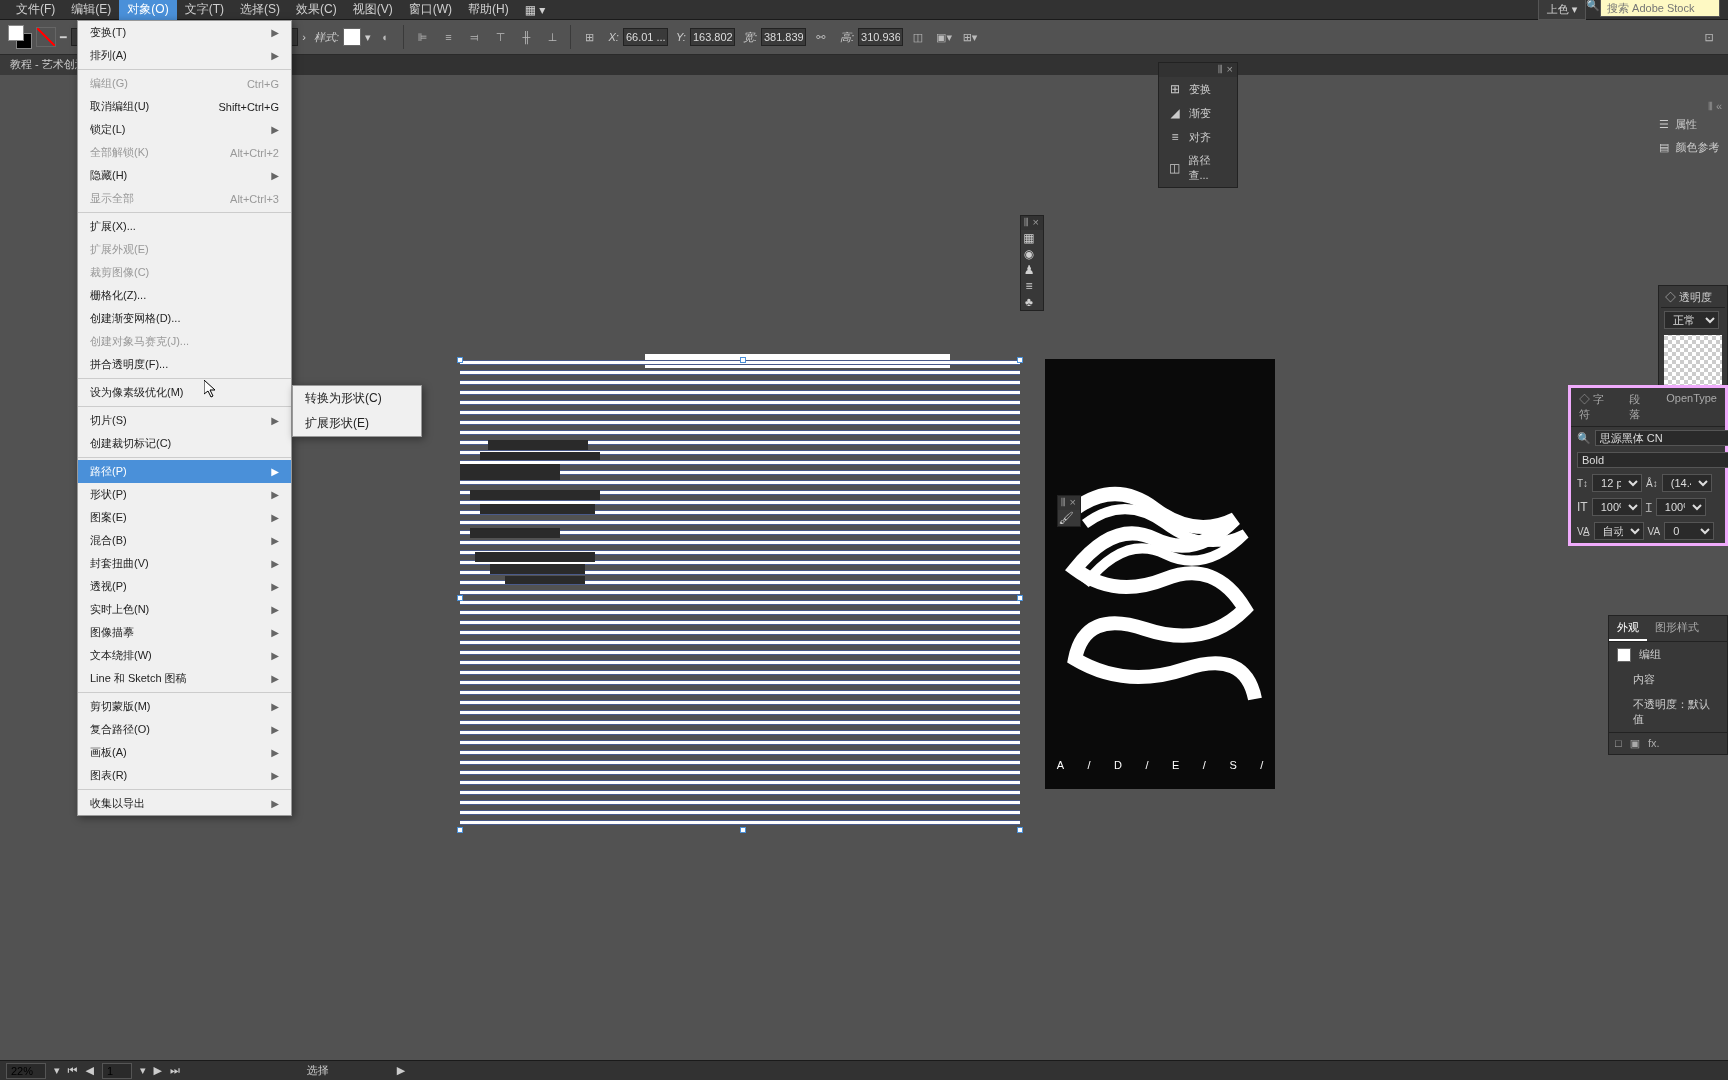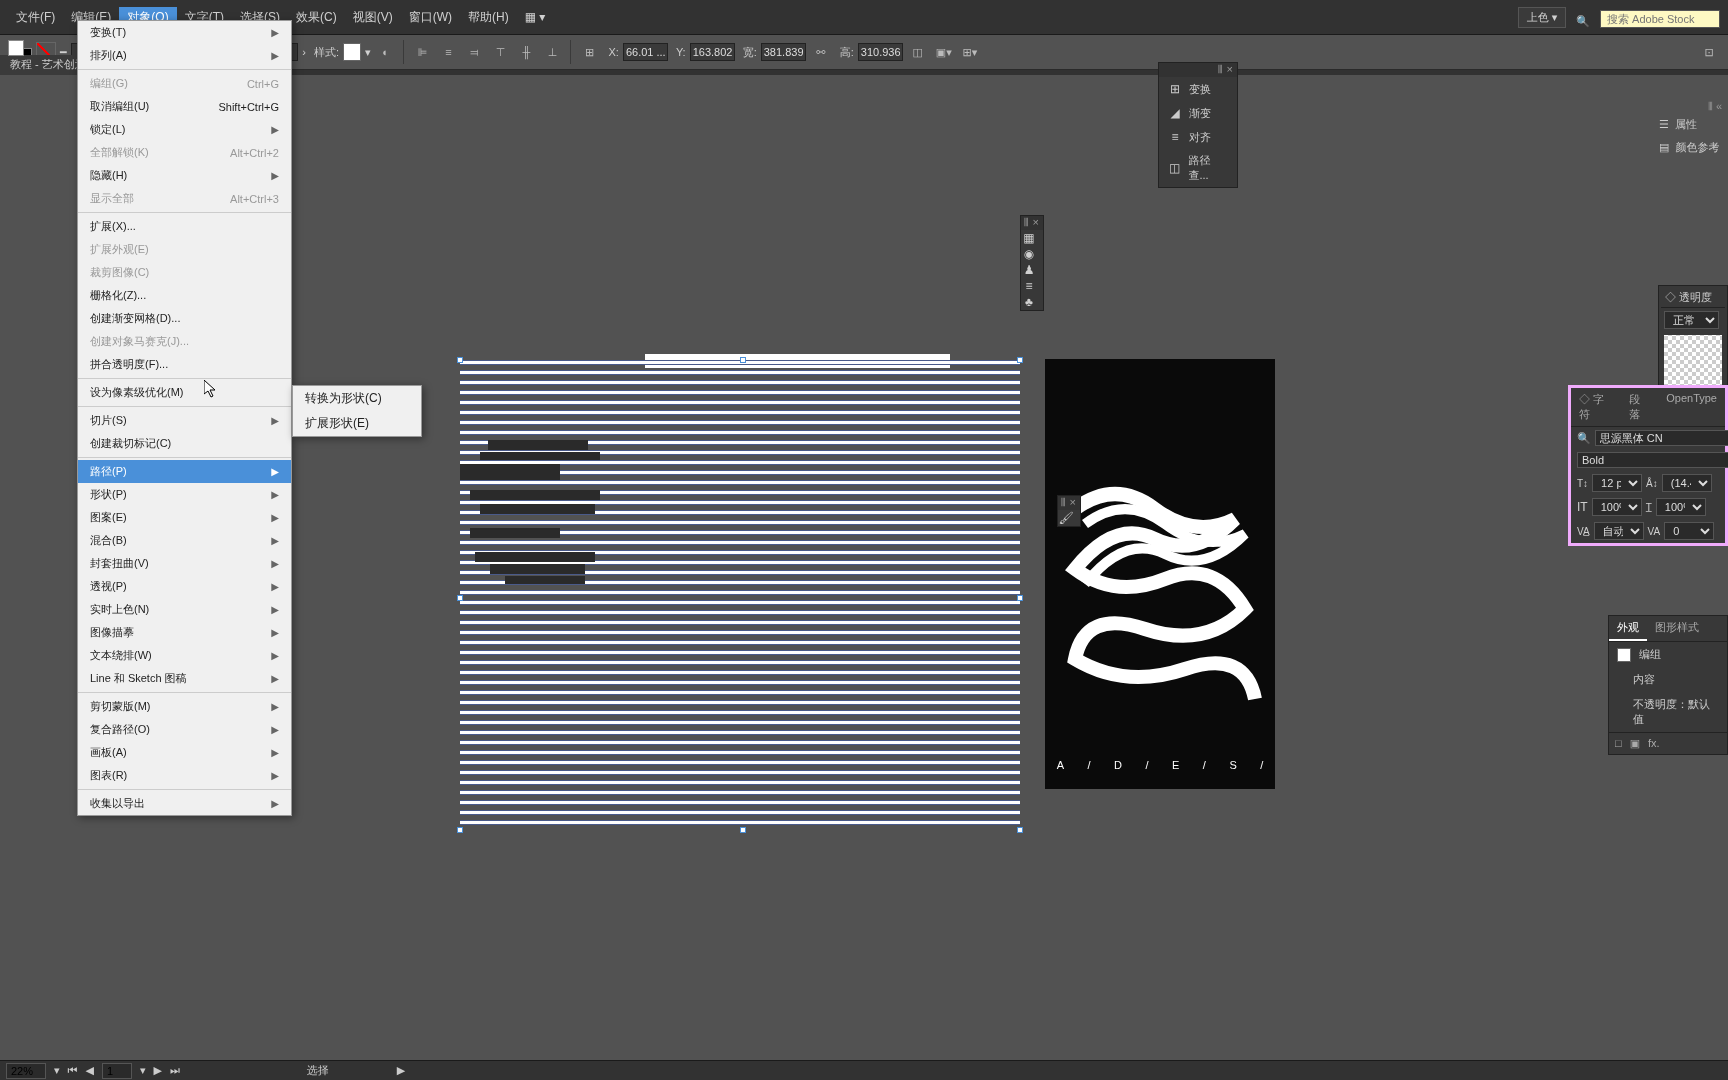--- a/index.html
+++ b/index.html
@@ -1,33 +1,33 @@
 <!DOCTYPE html>
 <html><head>
 <meta charset="utf-8">
 <style>
 * { margin: 0; padding: 0; box-sizing: border-box; font-family: "Microsoft YaHei", sans-serif; font-size: 11px; }
 body { background: #323232; color: #d0d0d0; overflow: hidden; width: 1728px; height: 1080px; position: relative; }
 
-.menubar { height: 35px; background: #323232; display: flex; align-items: center; padding: 0 8px; border-bottom: 1px solid #1a1a1a; }
+.menubar { height: 20px; background: #323232; display: flex; align-items: center; padding: 0 8px; border-bottom: 1px solid #1a1a1a; }
 .menu-item { padding: 2px 8px; font-size: 12px; cursor: default; }
 .menu-item.active { background: #4a90d9; color: #fff; }
 .menu-spacer { flex: 1; }
-.menu-right { display: flex; align-items: flex-end; gap: 10px; }
+.menu-right { display: flex; align-items: flex-start; }
 .dropdown-btn { background: #3a3a3a; padding: 2px 8px; border: 1px solid #555; font-size: 11px; }
 .search-stock { background: #fef9c3; border: 1px solid #555; padding: 2px 6px; color: #888; width: 120px; }
 
 .control-bar { height: 35px; background: #525252; display: flex; align-items: center; padding: 0 8px; gap: 4px; border-bottom: 1px solid #2a2a2a; }
 .swatch-pair { display: flex; position: relative; width: 24px; height: 24px; }
 .swatch-fg { width: 16px; height: 16px; background: #fff; border: 1px solid #888; position: absolute; top: 0; left: 0; z-index: 2; }
 .swatch-bg { width: 16px; height: 16px; background: #000; border: 1px solid #888; position: absolute; bottom: 0; right: 0; }
 .no-fill { width: 20px; height: 20px; background: linear-gradient(45deg, transparent 45%, red 45%, red 55%, transparent 55%); border: 1px solid #666; }
 .stroke-field { width: 60px; background: #3a3a3a; border: 1px solid #222; padding: 2px; }
 .sel-field { background: #3a3a3a; border: 1px solid #222; padding: 2px 4px; }
-.field-label { color: #ccc; font-size: 11px; margin-left: 4px; }
+.field-label { color: #ccc; font-size: 11px; margin-left: 4px; font-style: italic; }
 .num-field { background: #3a3a3a; border: 1px solid #222; padding: 2px; width: 45px; text-align: center; color: #ddd; }
 .icon-btn { width: 22px; height: 22px; display: flex; align-items: center; justify-content: center; color: #bbb; }
 .divider-v { width: 1px; height: 24px; background: #3a3a3a; margin: 0 3px; }
 
 .doc-tab { position: absolute; top: 55px; left: 0; height: 20px; background: #3a3a3a; padding: 2px 10px; font-size: 11px; color: #ccc; border-right: 1px solid #222; }
 
 .canvas-area { position: absolute; top: 75px; left: 0; right: 0; bottom: 20px; background: #525252; overflow: hidden; }
 
 .dropdown-menu { position: absolute; top: 20px; left: 77px; width: 215px; background: #f0f0f0; border: 1px solid #999; box-shadow: 2px 2px 8px rgba(0,0,0,0.4); color: #222; z-index: 100; }
 .dd-item { padding: 4px 12px; display: flex; justify-content: space-between; align-items: center; font-size: 12px; position: relative; }

